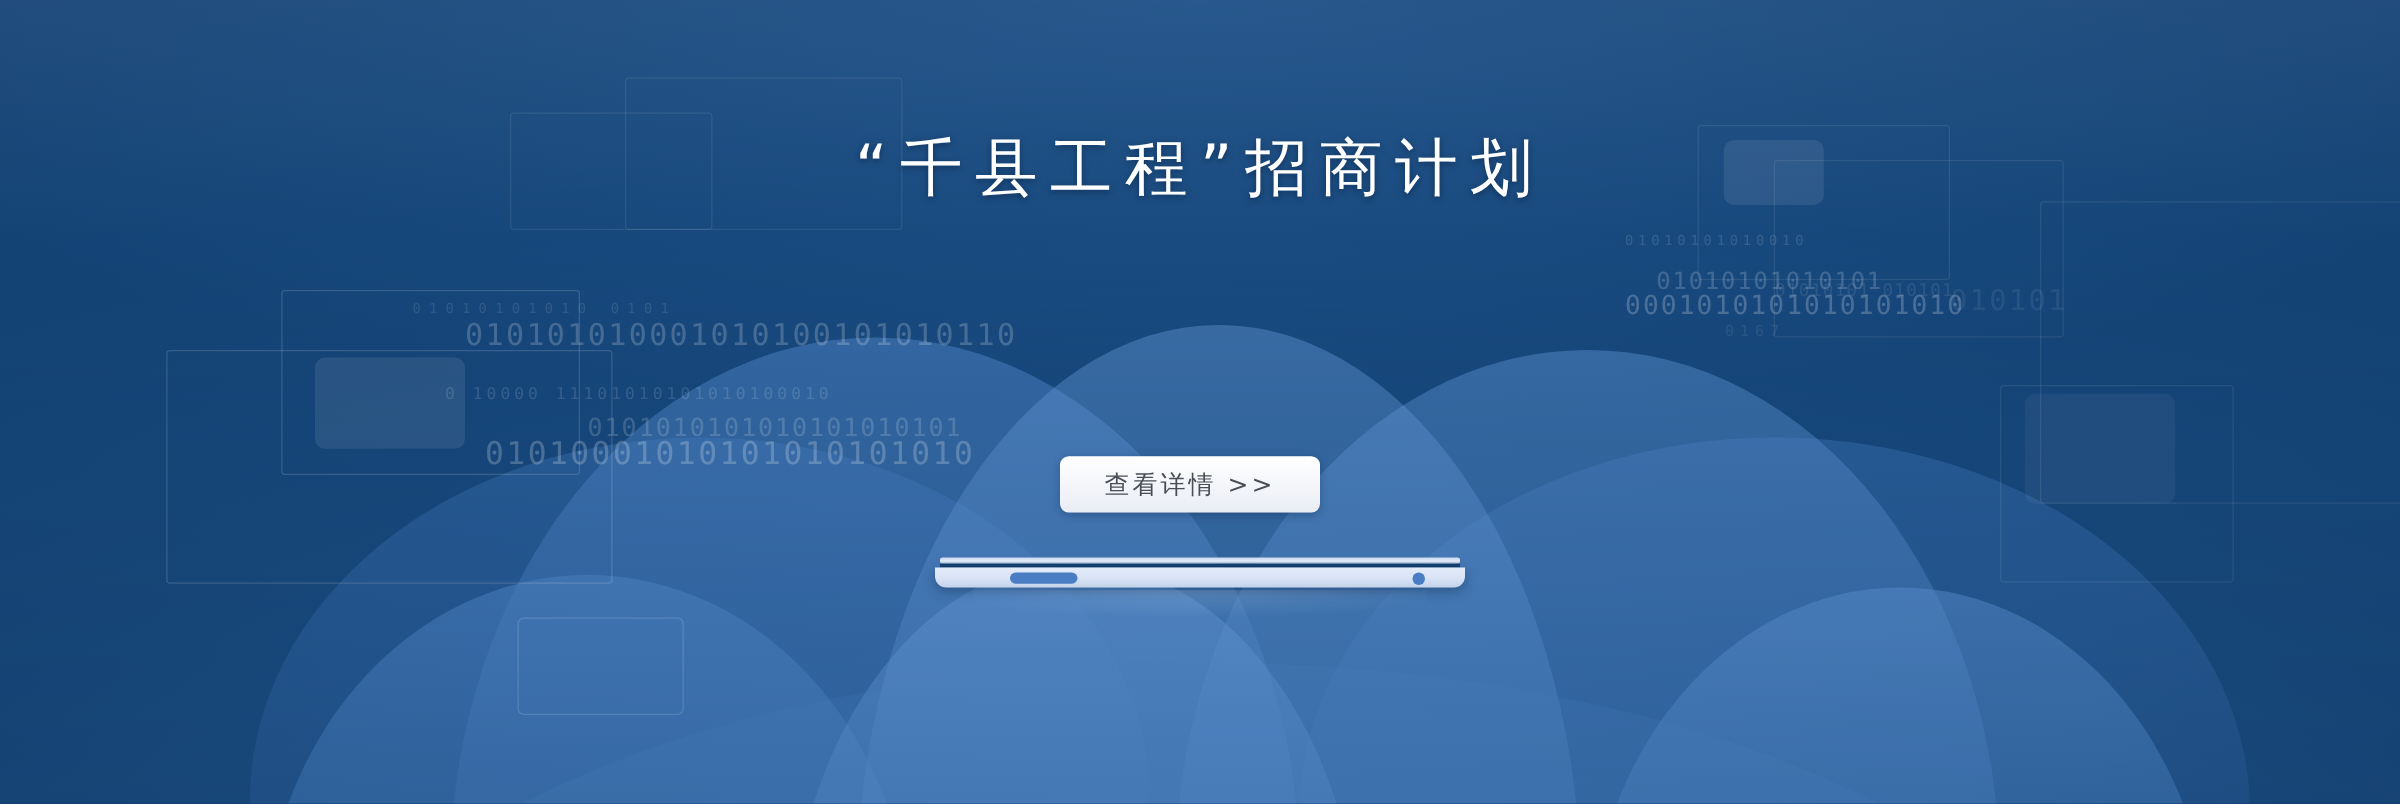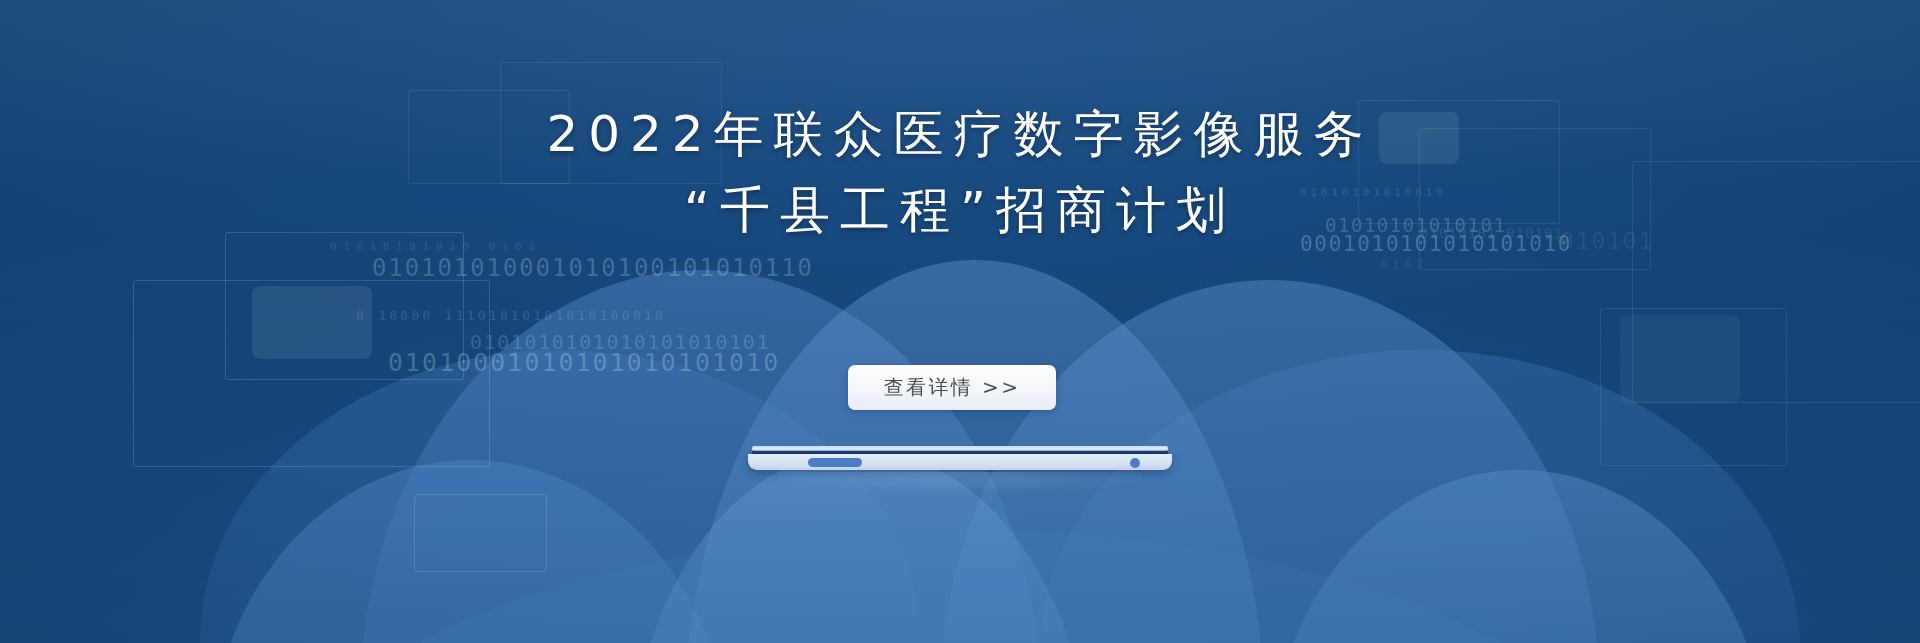--- a/index.html
+++ b/index.html
@@ -215,21 +215,20 @@
   <div class="binary bl5">01010001010101010101010</div>
 
   <div class="binary br3">01010101010010</div>
   <div class="binary br1">01010101010101</div>
   <div class="binary br2">0001010101010101010</div>
   <div class="binary br4">01010101 010101</div>
   <div class="binary br5">010101</div>
   <div class="binary br6">0167</div>
 
   <div class="title-wrap">
-    <div class="title-line">2022年联众医疗数字影像服务</div>
     <div class="title-line">“千县工程”招商计划</div>
   </div>
 
   <button class="cta">查看详情 &gt;&gt;</button>
 
   <div class="laptop">
     <div class="hinge"></div>
     <div class="gap"></div>
     <div class="base"></div>
     <div class="notch"></div>

